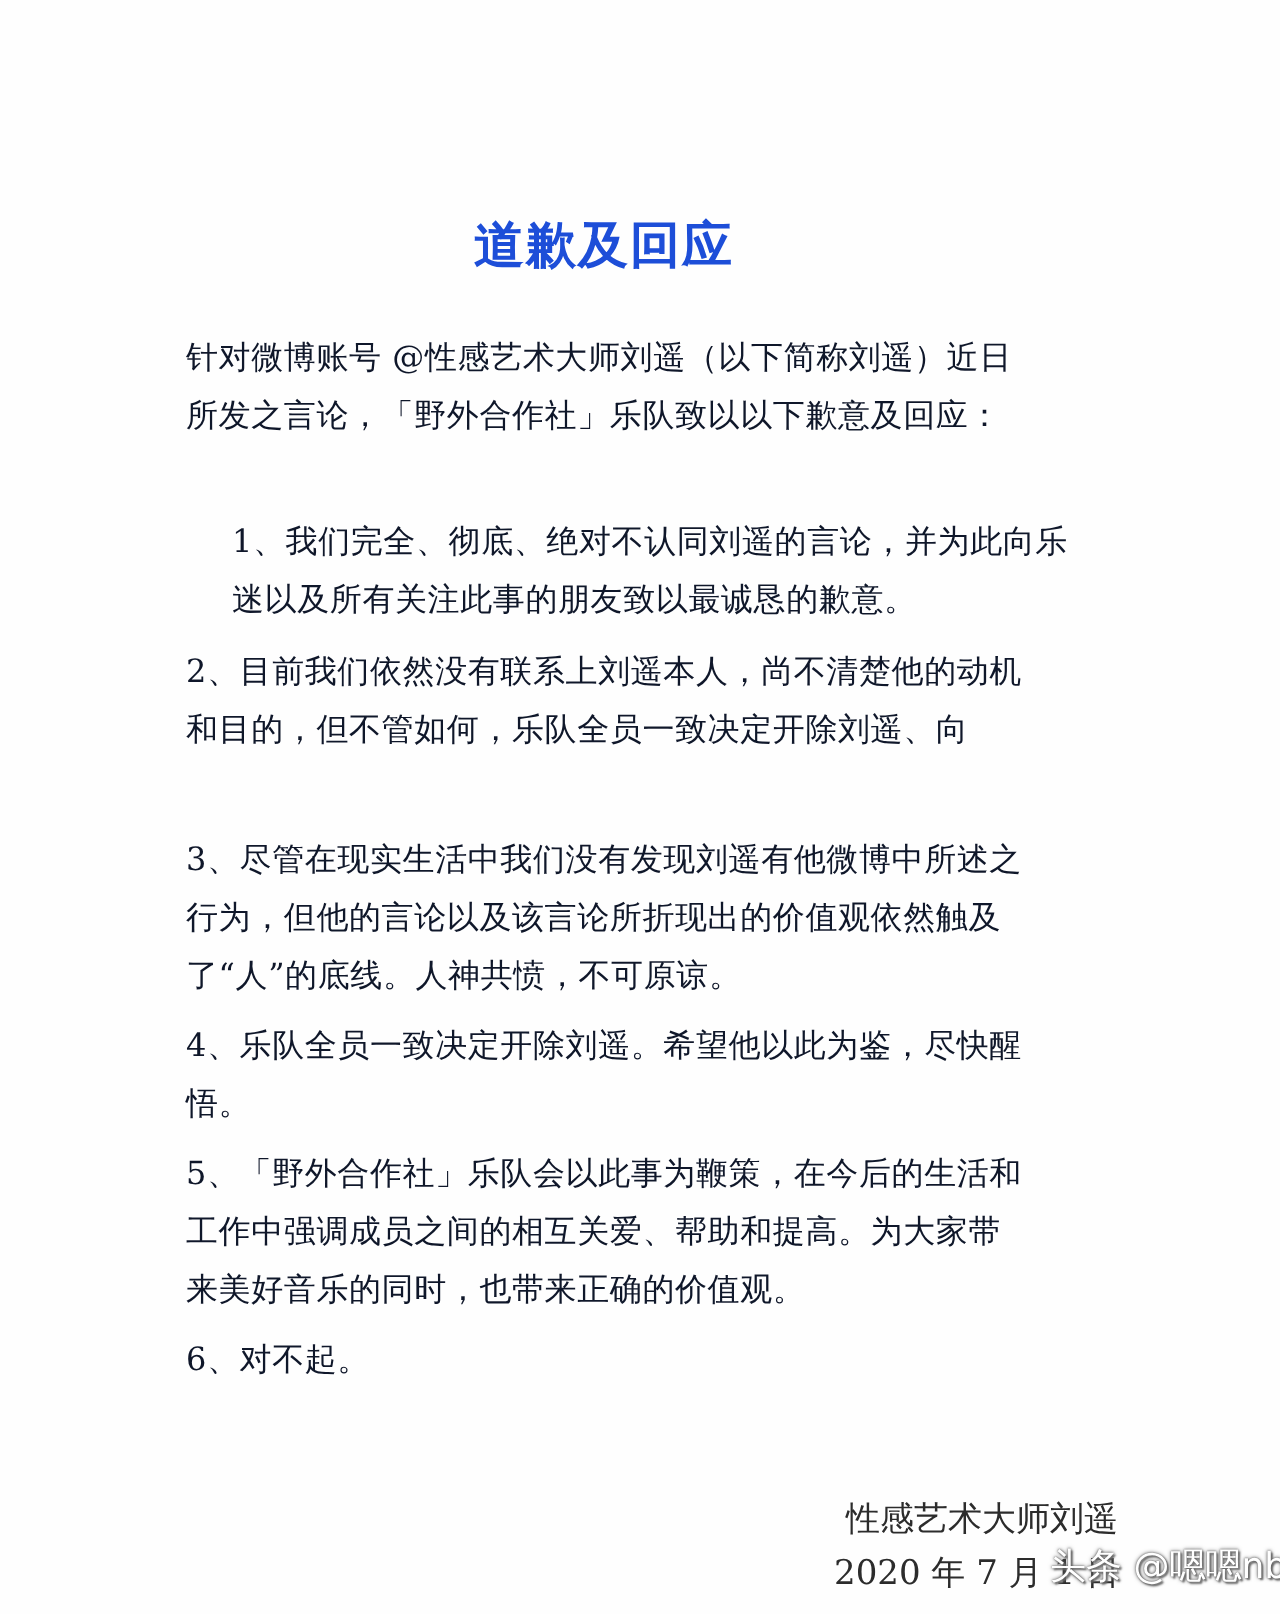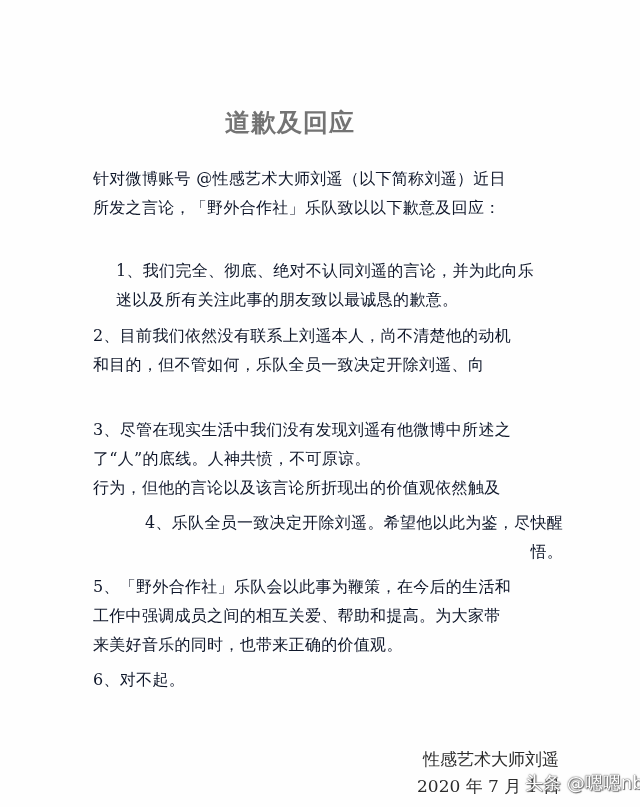--- a/index.html
+++ b/index.html
@@ -16,27 +16,27 @@
       color: #2a2a2a;
     }
     .page {
       position: absolute;
       left: 0; top: 0;
       width: 640px; height: 807px;
       background: #fefefe;
     }
     .title {
       position: absolute;
-      left: 0; width: 580px;
+      left: 12px; width: 580px;
       top: 106px;
       text-align: center;
       font-family: "DejaVu Sans", "Liberation Sans", sans-serif;
       font-weight: bold;
       font-size: 25px;
-      color: #737373;
+      color: #1d4ed8;
       letter-spacing: 1px;
     }
     .body-text {
       position: absolute;
       left: 93px;
       width: 470px;
       font-size: 16px;
       line-height: 29px;
       color: #0f172a;
       letter-spacing: 0.3px;
@@ -77,25 +77,25 @@
     <span class="line">迷以及所有关注此事的朋友致以最诚恳的歉意。</span>
   </div>
 
   <div class="body-text" style="top:321px;">
     <span class="line">2、目前我们依然没有联系上刘遥本人，尚不清楚他的动机</span>
     <span class="line">和目的，但不管如何，乐队全员一致决定开除刘遥、向</span>
   </div>
 
   <div class="body-text" style="top:415px;">
     <span class="line">3、尽管在现实生活中我们没有发现刘遥有他微博中所述之</span>
+    <span class="line">行为，但他的言论以及该言论所折现出的价值观依然触及</span>
     <span class="line">了“人”的底线。人神共愤，不可原谅。</span>
-    <span class="line">行为，但他的言论以及该言论所折现出的价值观依然触及</span>
   </div>
 
-  <div class="body-text" style="top:508px;text-align:right;">
+  <div class="body-text" style="top:508px;">
     <span class="line">4、乐队全员一致决定开除刘遥。希望他以此为鉴，尽快醒</span>
     <span class="line">悟。</span>
   </div>
 
   <div class="body-text" style="top:572px;">
     <span class="line">5、「野外合作社」乐队会以此事为鞭策，在今后的生活和</span>
     <span class="line">工作中强调成员之间的相互关爱、帮助和提高。为大家带</span>
     <span class="line">来美好音乐的同时，也带来正确的价值观。</span>
   </div>
 

